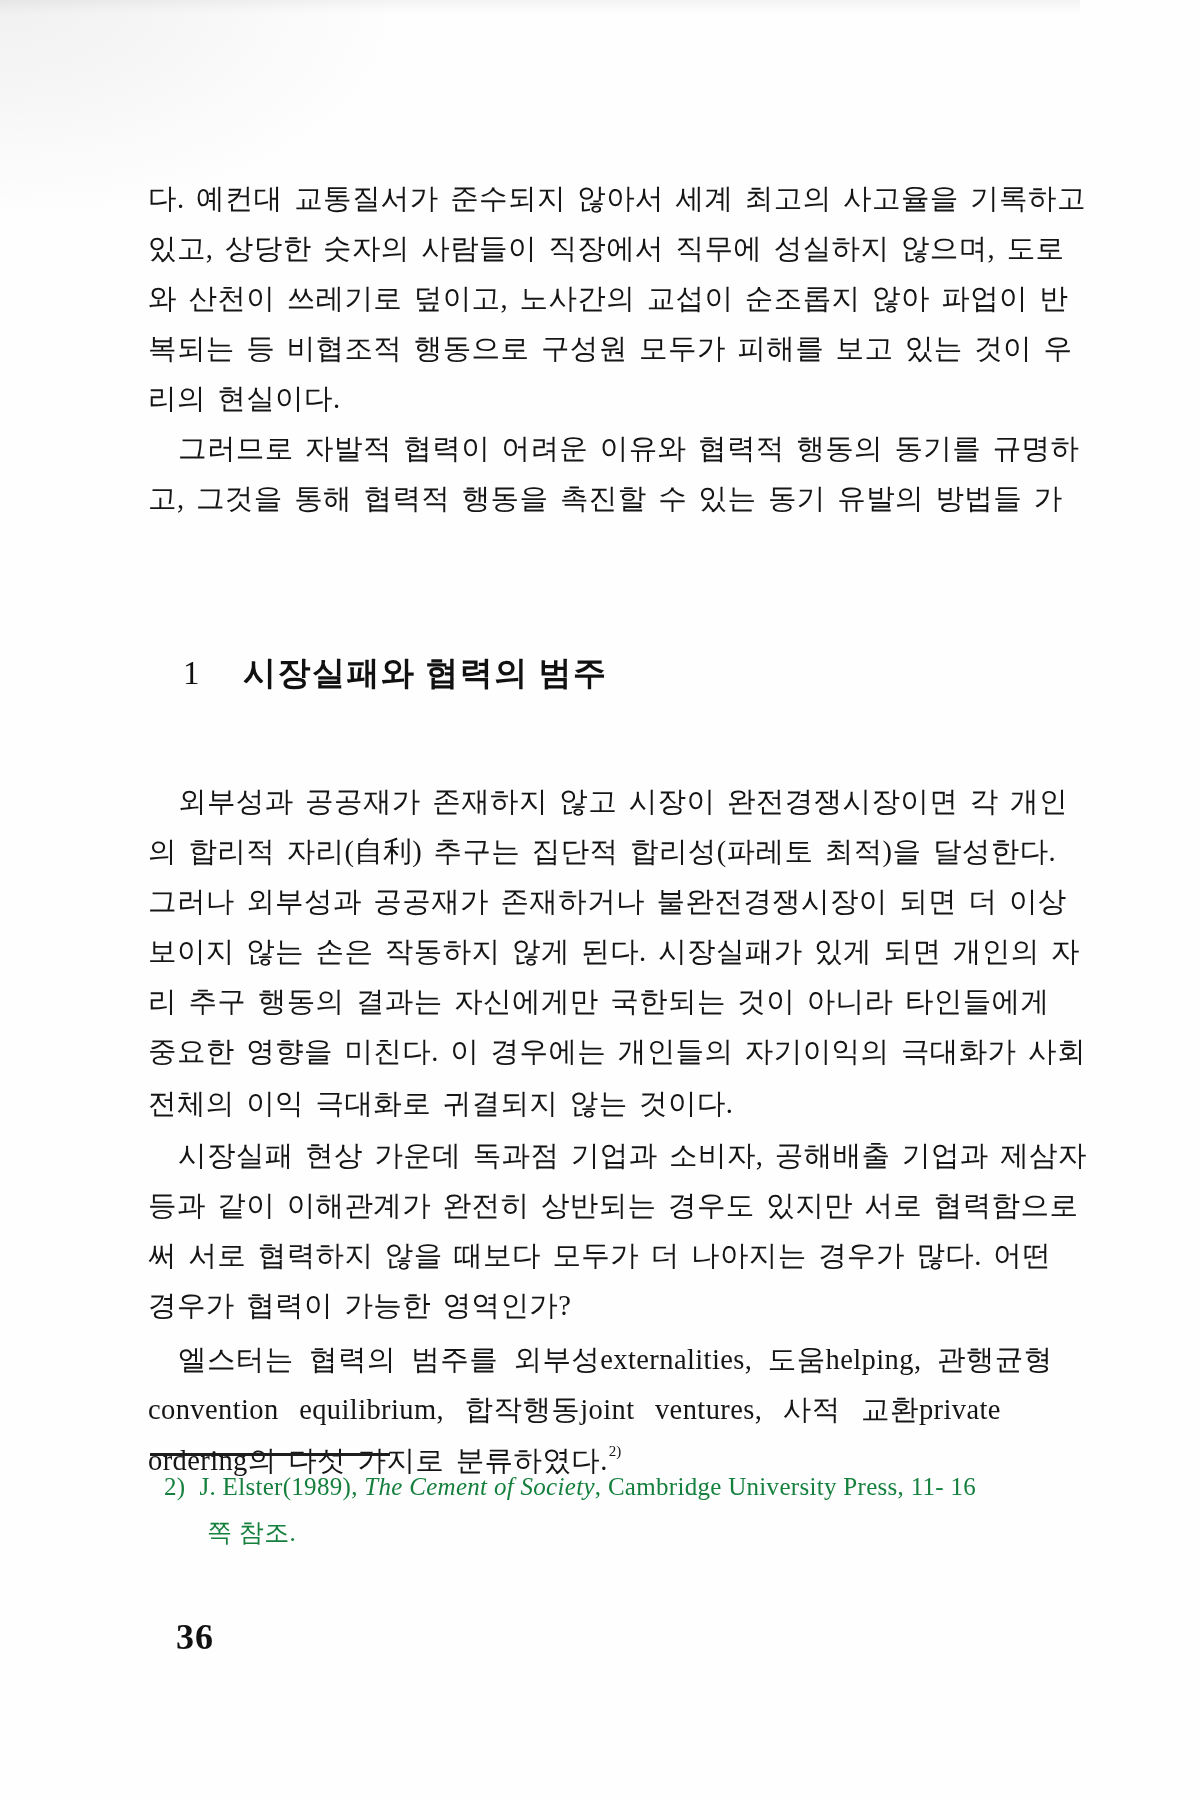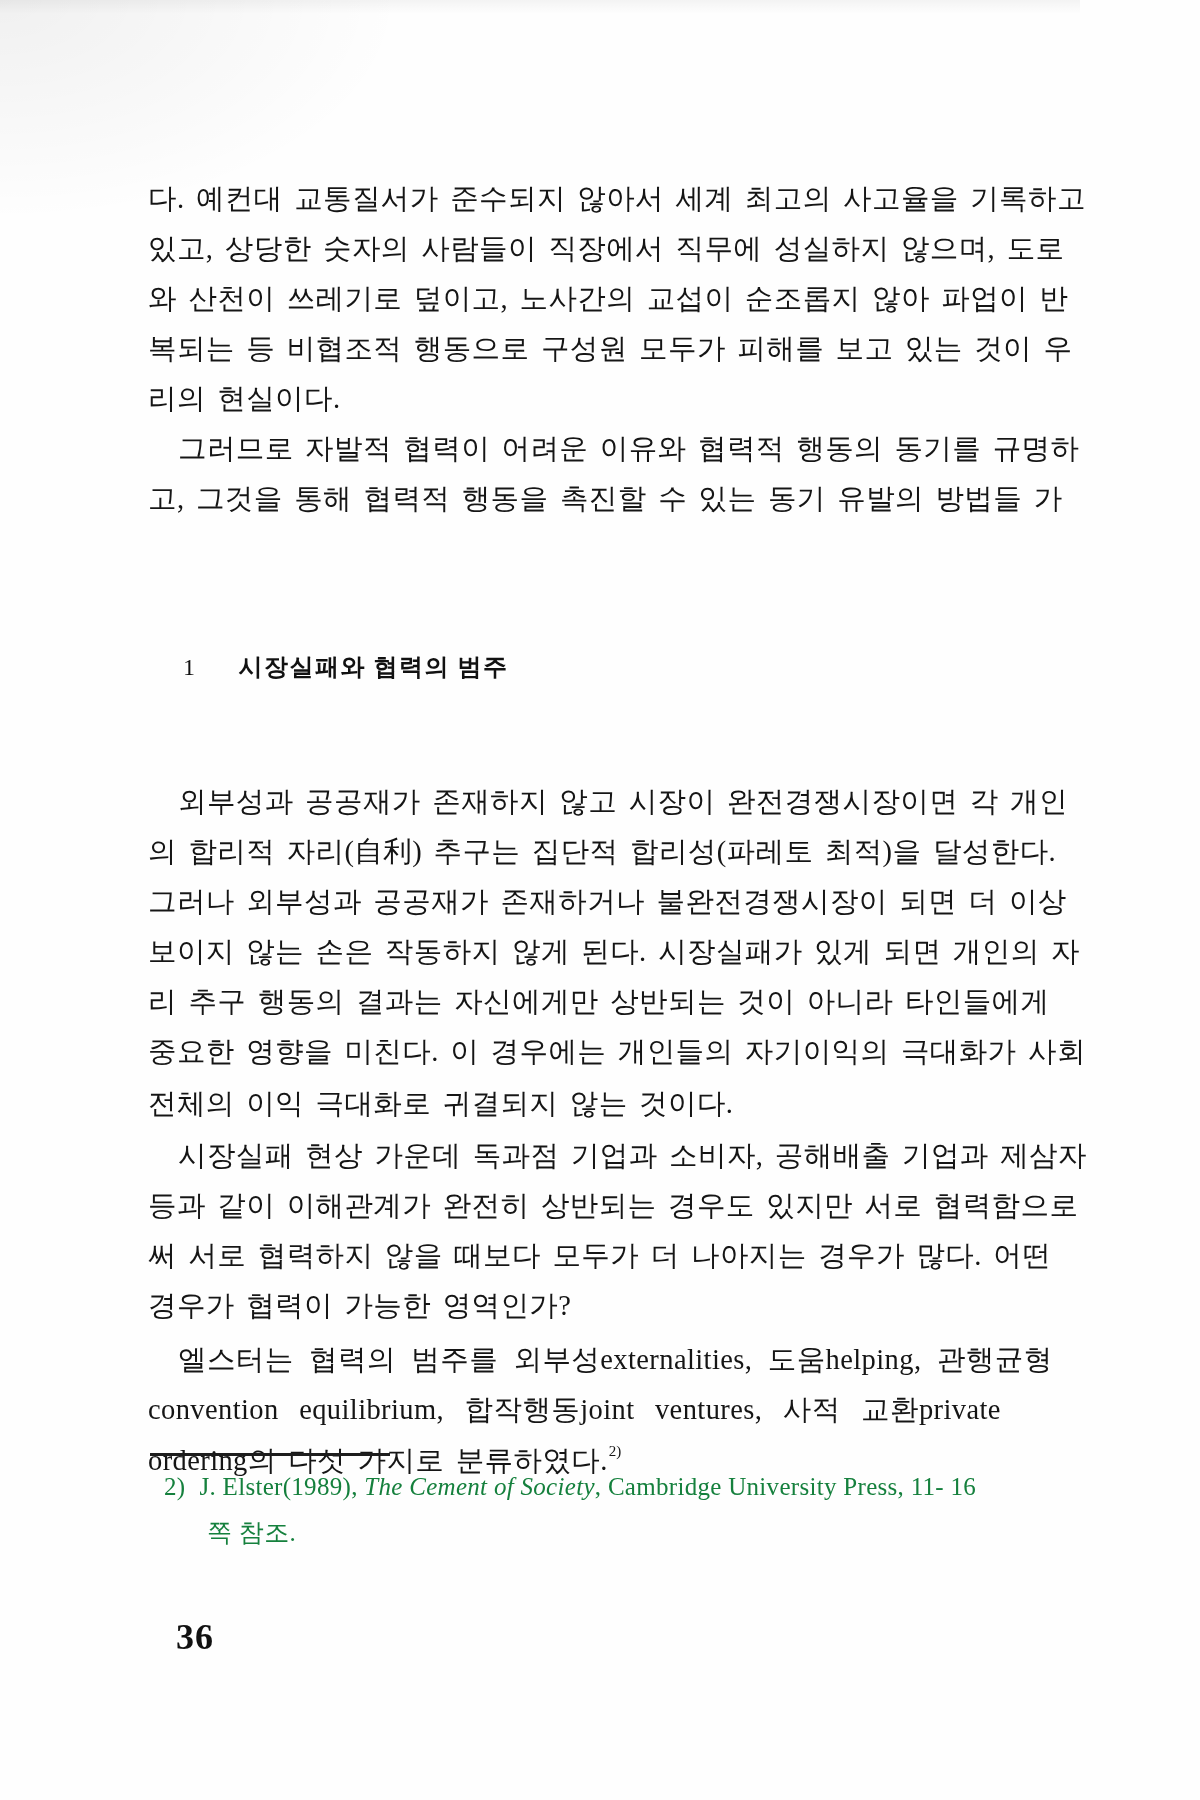--- a/index.html
+++ b/index.html
@@ -45,21 +45,21 @@
     margin-top: 30px;
   }
   .line.indent { left: 178px; }
   .line.spread { word-spacing: 13px; }
   .line.spread2 { word-spacing: 8px; }
 
   .heading {
     position: absolute;
     left: 183px;
     top: 651px;
-    font-size: 24px;
+    font-size: 33px;
     font-weight: 600;
     letter-spacing: 1.5px;
     white-space: nowrap;
     color: #111;
   }
   .heading .num { display: inline-block; margin-right: 42px; font-weight: 500; }
 
   sup.fnref {
     font-size: 15px;
     vertical-align: 14px;
@@ -112,21 +112,21 @@
   <div class="line" style="top:453px">고, 그것을 통해 협력적 행동을 촉진할 수 있는 동기 유발의 방법들 가</div>
 
   <div class="heading">
     <span class="num">1</span><span>시장실패와 협력의 범주</span>
   </div>
 
   <div class="line indent" style="top:756px">외부성과 공공재가 존재하지 않고 시장이 완전경쟁시장이면 각 개인</div>
   <div class="line" style="top:806px">의 합리적 자리(自利) 추구는 집단적 합리성(파레토 최적)을 달성한다.</div>
   <div class="line" style="top:906px">보이지 않는 손은 작동하지 않게 된다. 시장실패가 있게 되면 개인의 자</div>
   <div class="line" style="top:856px">그러나 외부성과 공공재가 존재하거나 불완전경쟁시장이 되면 더 이상</div>
-  <div class="line" style="top:956px">리 추구 행동의 결과는 자신에게만 상반되는 것이 아니라 타인들에게</div>
+  <div class="line" style="top:956px">리 추구 행동의 결과는 자신에게만 국한되는 것이 아니라 타인들에게</div>
   <div class="line" style="top:1006px">중요한 영향을 미친다. 이 경우에는 개인들의 자기이익의 극대화가 사회</div>
   <div class="line" style="top:1058px">전체의 이익 극대화로 귀결되지 않는 것이다.</div>
 
   <div class="line indent" style="top:1110px">시장실패 현상 가운데 독과점 기업과 소비자, 공해배출 기업과 제삼자</div>
   <div class="line" style="top:1160px">등과 같이 이해관계가 완전히 상반되는 경우도 있지만 서로 협력함으로</div>
   <div class="line" style="top:1210px">써 서로 협력하지 않을 때보다 모두가 더 나아지는 경우가 많다. 어떤</div>
   <div class="line" style="top:1260px">경우가 협력이 가능한 영역인가?</div>
 
   <div class="line indent spread2" style="top:1314px">엘스터는 협력의 범주를 외부성externalities, 도움helping, 관행균형</div>
   <div class="line spread" style="top:1364px">convention equilibrium, 합작행동joint ventures, 사적 교환private</div>

